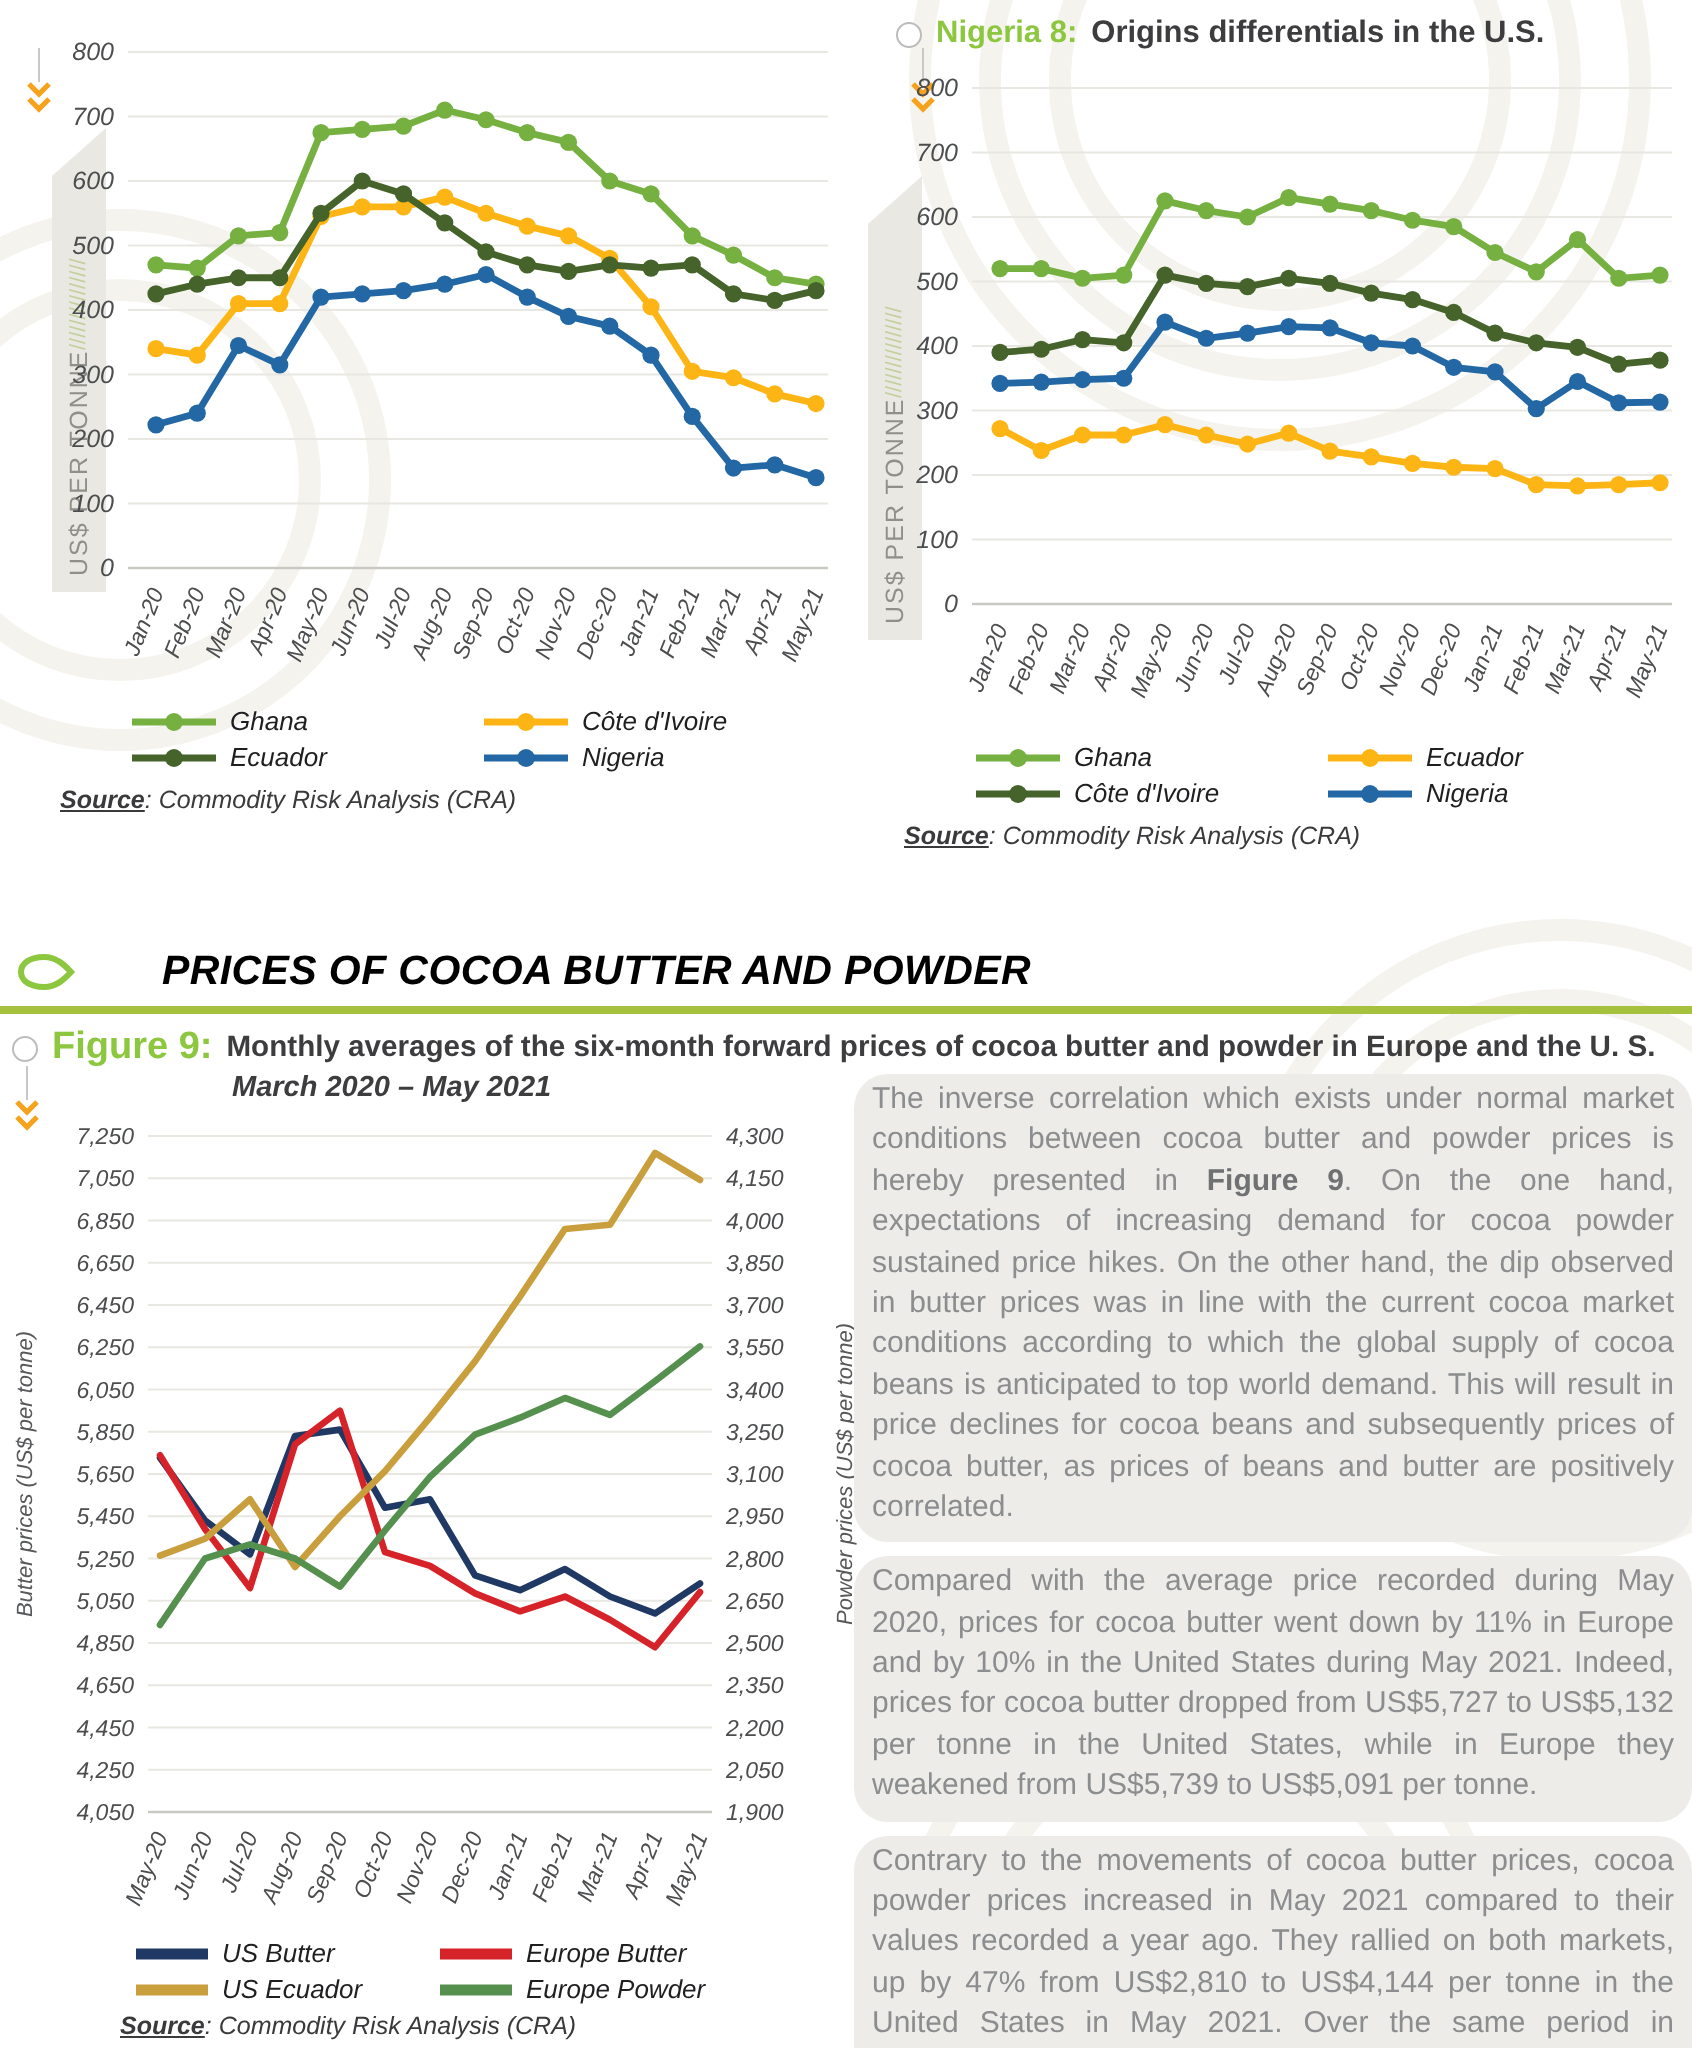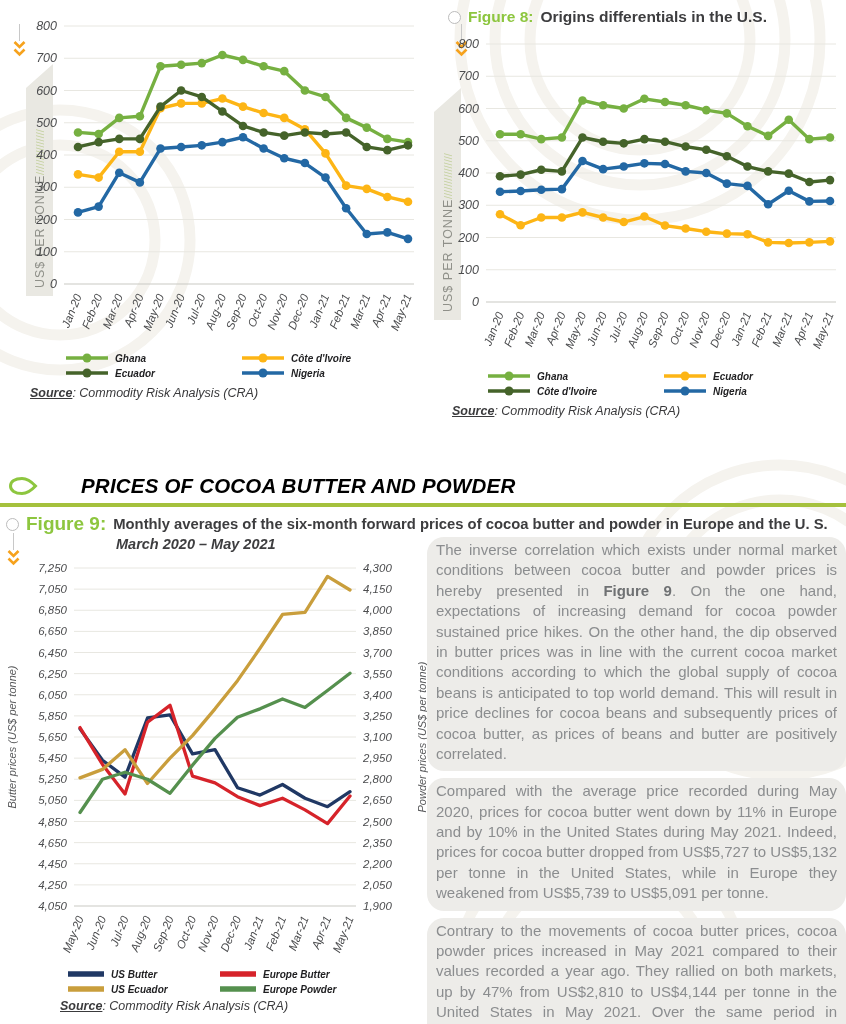--- a/index.html
+++ b/index.html
@@ -24,21 +24,21 @@
   .ribbon-hatch{font-size:11px;letter-spacing:0;color:#c2cf9b;}
   
   svg text{font-family:"Liberation Sans",sans-serif;}
   svg .tick{font-style:italic;font-size:12.5px;fill:#4c4d4f;}
   svg .xlab{font-size:11.5px;}
   svg .tick9{font-style:italic;font-size:11.5px;fill:#4c4d4f;}
   svg .atitle{font-style:italic;font-size:11px;fill:#57585a;}
   
   .legend{display:grid;grid-template-columns:172px auto;row-gap:3px;column-gap:4px;}
   .lg-item{display:flex;align-items:center;gap:5px;}
-  .lg-label{font-weight:bold;font-style:italic;font-size:10px;color:#1f1f21;}
+  .lg-label{font-weight:normal;font-style:italic;font-size:13px;color:#1f1f21;}
   .source{font-style:italic;font-size:12.5px;color:#3a3a3c;margin-top:7px;}
   .source .src-word{font-weight:bold;text-decoration:underline;}
   
   .section-row{display:flex;align-items:center;gap:9px;}
   .section-title{font-weight:bold;font-style:italic;font-size:20.5px;color:#000000;letter-spacing:.2px;margin-left:34px;}
   .rule{position:absolute;left:0;width:846px;height:4px;background:#a5c13d;}
   
   .para{background:#edecE9;background:#edece9;color:#8b8d8f;font-size:15px;line-height:1.36;
         text-align:justify;padding:3px 9px 7px 9px;margin-bottom:7px;border-radius:17px;}
   .para b{color:#6f7173;}
@@ -215,21 +215,21 @@
         </div>
       </div>
     <div class="source" style="margin-left:24px;">
       <span class="src-word">Source</span><span>: Commodity Risk Analysis (CRA)</span>
     </div>
   </div>
 
   <div class="blk" style="left:428px;top:8px;width:418px;">
     <div class="fig-title-row" style="margin-left:20px;">
       <span class="circle-icon"></span>
-      <span class="fig-label">Figure 8:</span>
+      <span class="fig-label">Nigeria 8:</span>
       <span class="fig-title">Origins differentials in the U.S.</span>
     </div>
     <div class="connector" style="left:26px;top:16px;">
       <div class="stem"></div>
       <svg width="13" height="16">
         <path d="M1.5 1 L6.5 6 L11.5 1" fill="none" stroke="#f6a21d" stroke-width="2.6"></path>
         <path d="M1.5 8.5 L6.5 13.5 L11.5 8.5" fill="none" stroke="#f6a21d" stroke-width="2.6"></path>
       </svg>
     </div>
     <div class="ribbon" style="left:6px;top:80px;height:232px;">

